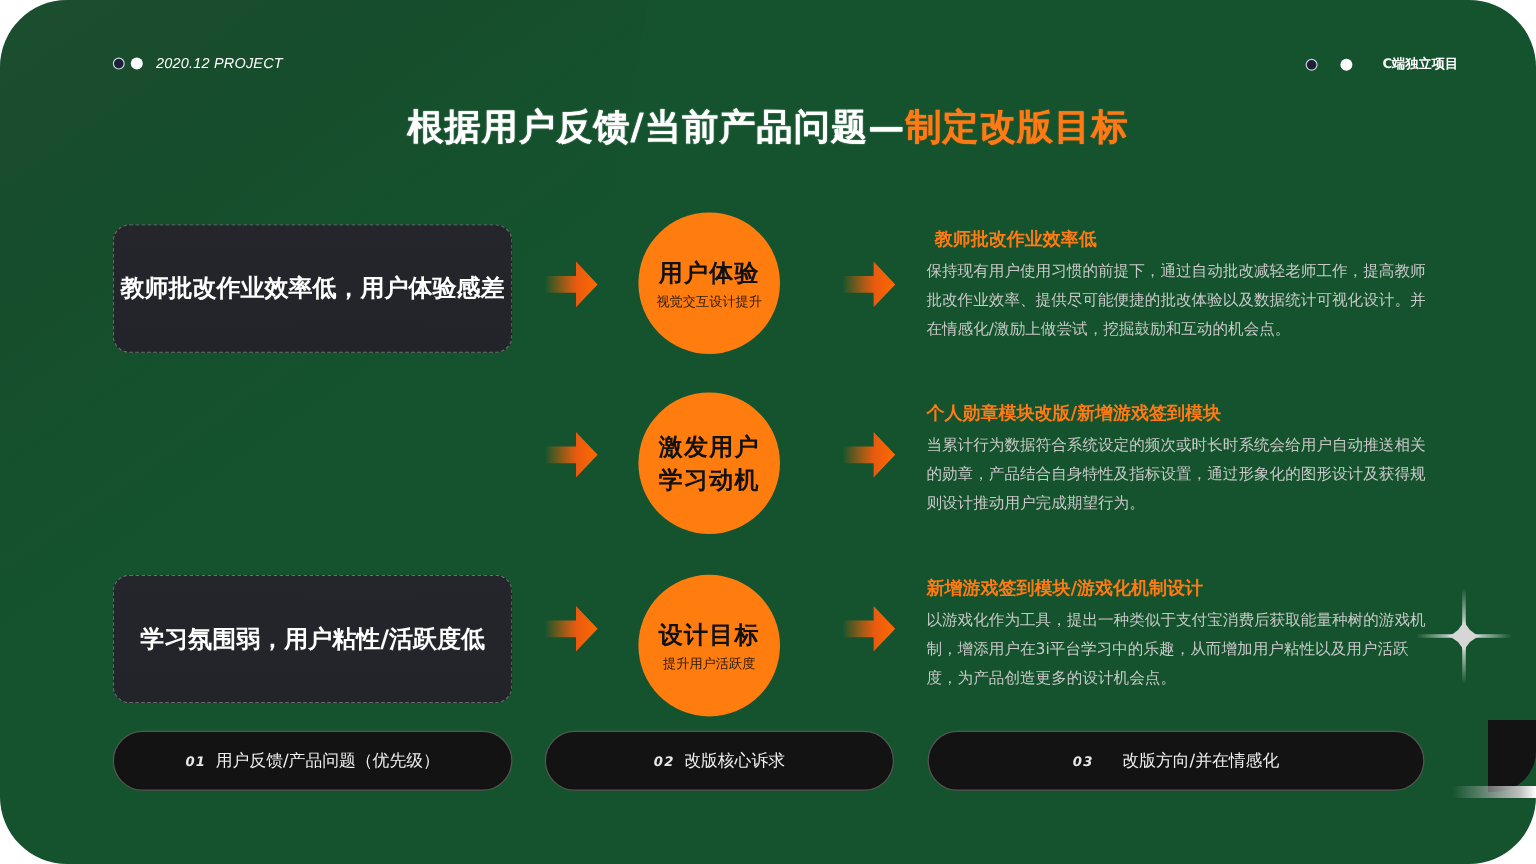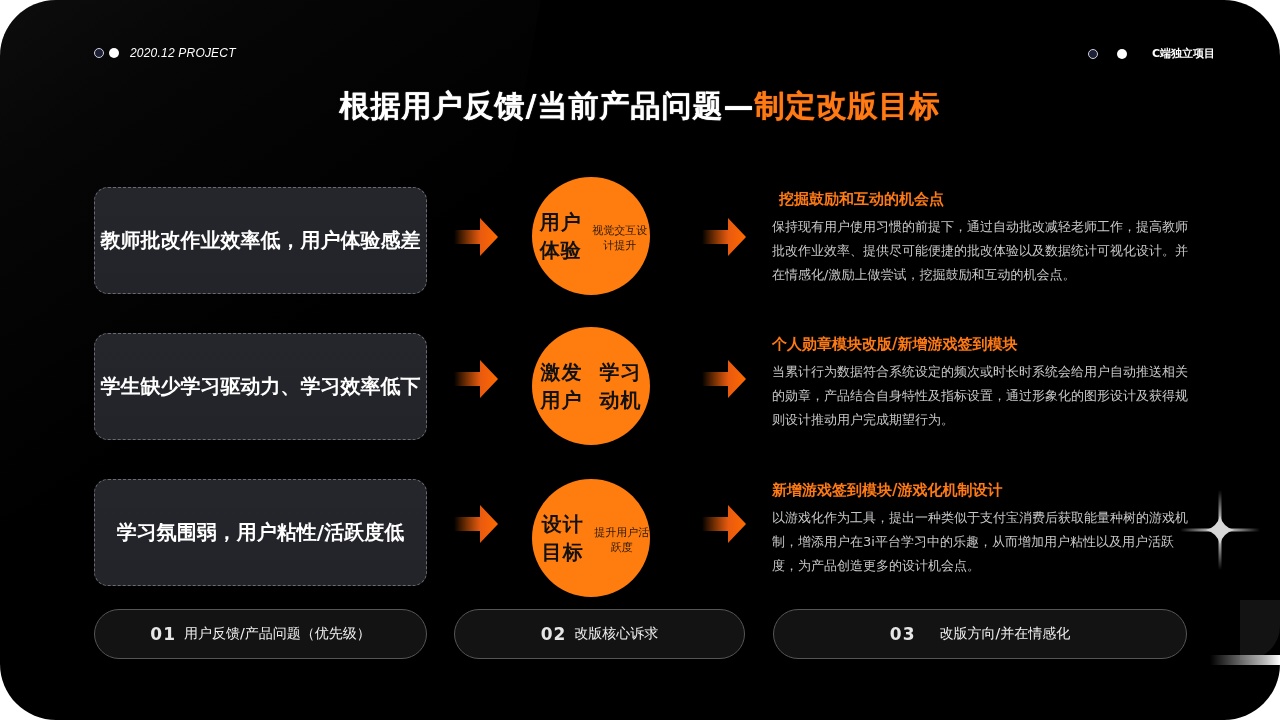--- a/index.html
+++ b/index.html
@@ -1,20 +1,20 @@
 <!DOCTYPE html>
 <html><head>
   <meta charset="utf-8">
   <style>
     * { box-sizing: border-box; margin: 0; padding: 0; }
     html, body { width: 1280px; height: 720px; background: #ffffff; overflow: hidden; }
     body { font-family: "DejaVu Sans", "Liberation Sans", sans-serif; position: relative; }
     .card {
       position: absolute; left: 0; top: 0; width: 1280px; height: 720px;
-      background: #000000;
+      background: #14532d;
       border-radius: 56px;
       overflow: hidden;
       padding-left: 33px;
     }
     .card::before {
       content: ""; position: absolute; left: -200px; top: -150px; width: 700px; height: 700px;
       background: linear-gradient(135deg, rgba(70,70,70,0.35) 0%, rgba(40,40,40,0.15) 40%, rgba(19,19,19,0) 70%);
       transform: rotate(10deg);
       pointer-events: none;
     }
@@ -55,37 +55,37 @@
       position: absolute; left: 94px; width: 333px; height: 107px;
       border: 1.5px dashed #6a6a70; border-radius: 14px;
       background: linear-gradient(180deg, #25262b 0%, #232429 100%);
       display: flex; align-items: center; justify-content: center;
       color: #ffffff; font-size: 20px; font-weight: bold;
     }
     .arrow { position: absolute; width: 46px; height: 38px; }
     .circle {
       position: absolute; left: 532px; width: 118px; height: 118px; border-radius: 50%;
       background: #ff7d0f;
-      display: flex; flex-direction: row; align-items: center; justify-content: center;
+      display: flex; flex-direction: column; align-items: center; justify-content: center;
       color: #111; text-align: center;
     }
     .circle .main { font-size: 20px; font-weight: bold; line-height: 28px; letter-spacing: 1px; }
     .circle .sub { font-size: 11px; color: #2a1a0a; margin-top: 3px; }
 
     .goal { position: absolute; left: 772px; width: 420px; }
     .goal .heading { color: #ff7a14; font-size: 15px; font-weight: bold; margin-bottom: 6px; }
     .goal .body { color: #c8c8c8; font-size: 13px; line-height: 24px; }
 
     .pill {
       position: absolute; top: 609px; height: 50px; border-radius: 25px;
       border: 1.5px solid #555; background: #131313;
       display: flex; align-items: center; justify-content: center; gap: 8px;
       color: #f0f0f0; font-size: 14px;
     }
-    .pill .num { font-weight: bold; font-size: 17px; color: #e6e6e6; letter-spacing: 1px; }
+    .pill .num { font-style: italic; font-weight: bold; font-size: 11px; color: #e6e6e6; letter-spacing: 1px; }
 
     .sparkle { position: absolute; left: 1180px; top: 490px; width: 80px; height: 80px; }
   </style>
 </head>
 <body>
 
 <div class="card">
 
   <div class="header-left">
     <span class="dot hollow"></span>
@@ -117,27 +117,24 @@
     <polygon points="0,12 26,12 26,0 44,19 26,38 26,26 0,26" fill="url(#ag1)"></polygon>
   </svg>
   <div class="circle" style="top:177px;">
     <div class="main">用户体验</div>
     <div class="sub">视觉交互设计提升</div>
   </div>
   <svg class="arrow" style="left:702px; top:218px;" viewBox="0 0 46 38">
     <polygon points="0,12 26,12 26,0 44,19 26,38 26,26 0,26" fill="url(#ag1)"></polygon>
   </svg>
   <div class="goal" style="top:190px;">
-    <div class="heading" style="padding-left:7px;">挖掘鼓励和互动的机会点</div>
+    <div class="heading" style="padding-left:7px;">教师批改作业效率低</div>
     <div class="body">保持现有用户使用习惯的前提下，通过自动批改减轻老师工作，提高教师批改作业效率、提供尽可能便捷的批改体验以及数据统计可视化设计。并在情感化/激励上做尝试，挖掘鼓励和互动的机会点。</div>
   </div>
 
-  <div class="problem" style="top:333px;">
-    <span>学生缺少学习驱动力、学习效率低下</span>
-  </div>
   <svg class="arrow" style="left:454px; top:360px;" viewBox="0 0 46 38">
     <polygon points="0,12 26,12 26,0 44,19 26,38 26,26 0,26" fill="url(#ag1)"></polygon>
   </svg>
   <div class="circle" style="top:327px;">
     <div class="main">激发用户</div>
     <div class="main">学习动机</div>
   </div>
   <svg class="arrow" style="left:702px; top:360px;" viewBox="0 0 46 38">
     <polygon points="0,12 26,12 26,0 44,19 26,38 26,26 0,26" fill="url(#ag1)"></polygon>
   </svg>

